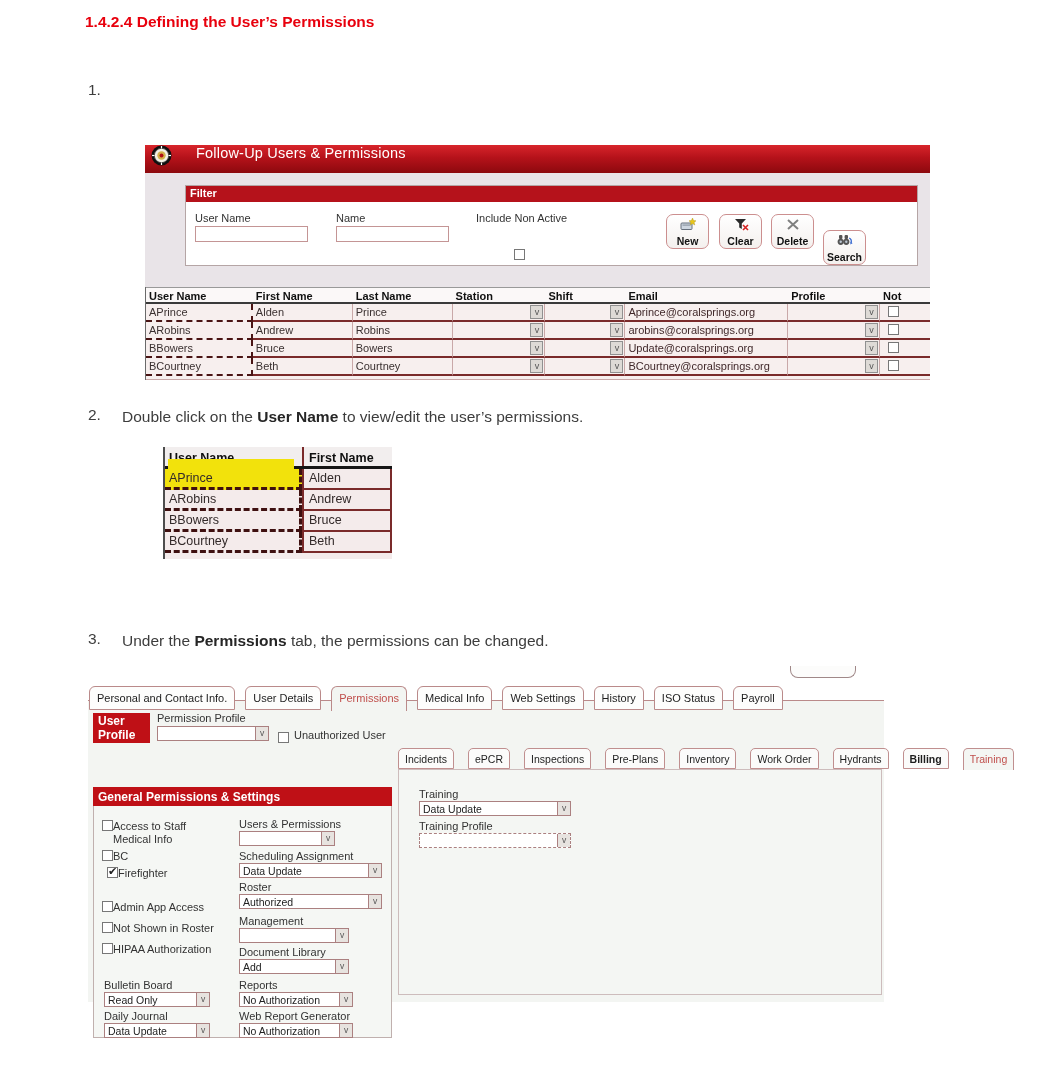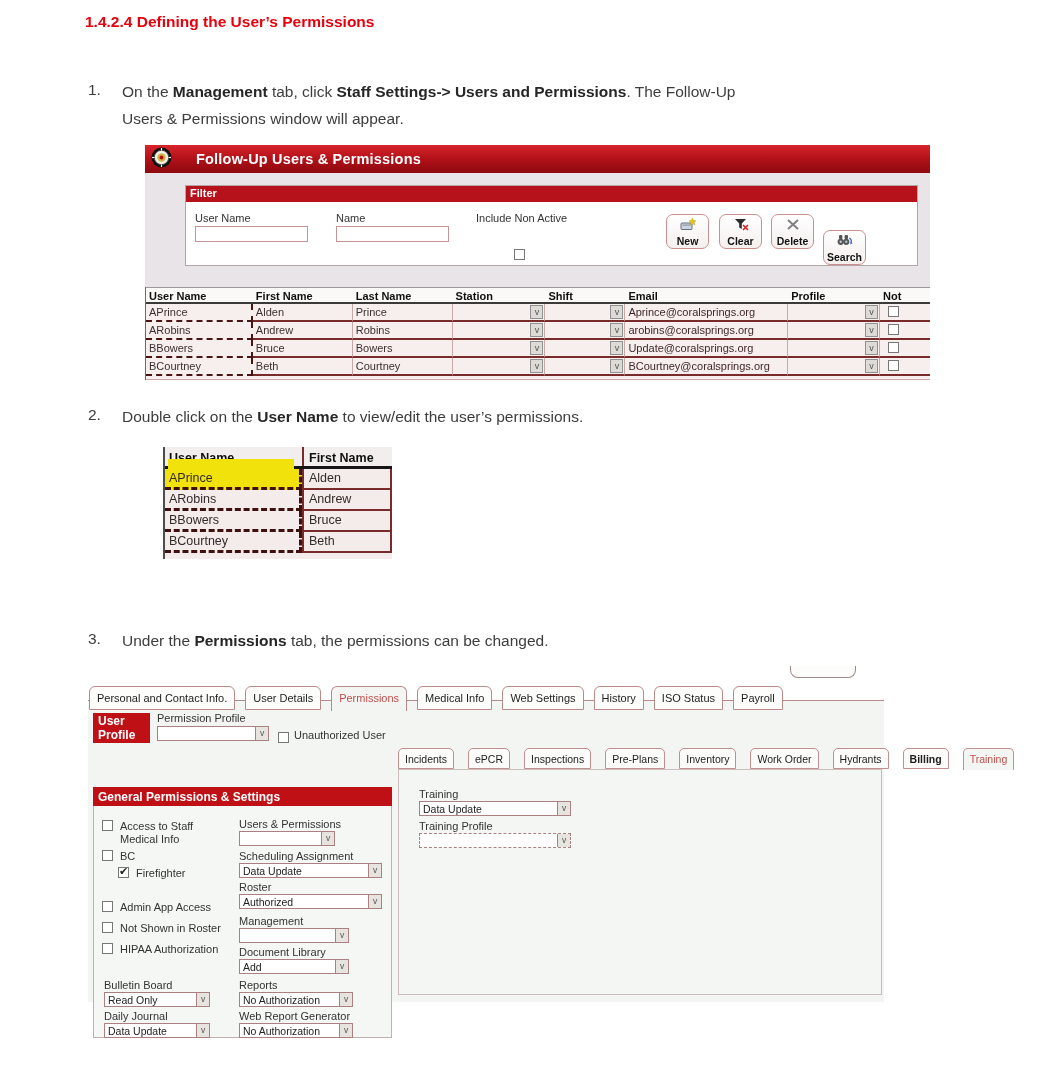--- a/index.html
+++ b/index.html
@@ -10,21 +10,21 @@
   
   .doc-heading{left:85px;top:13px;font-size:15.5px;font-weight:bold;color:#e8000d}
   .step-num{font-size:15.5px;color:#3d3d3d}
   .step-text{font-size:15.5px;color:#3d3d3d;line-height:27px}
   .step-text b{color:#262626}
 
   
   .win1{left:145px;top:145px;width:785px;height:232px;background:#e9e4e8}
   .win1-titlebar{position:absolute;left:0;top:0;width:100%;height:28px;
      background:linear-gradient(180deg,#d8252b 0%,#b5121a 45%,#8c090e 100%);
-     display:flex;align-items:center;color:#fff;font-weight:bold;font-size:14.5px}
+     display:flex;align-items:flex-start;color:#fff;font-weight:normal;font-size:14.5px}
   .badge{margin-left:6px;flex:none}
   .win1-title{margin-left:24px;letter-spacing:.2px}
   .filter-panel{position:absolute;left:40px;top:40px;width:733px;height:81px;background:#fff;border:1px solid #b5a5a5}
   .filter-bar{height:16px;background:#b5121b;color:#fff;font-size:11px;font-weight:bold;padding:1px 0 0 4px}
   .flt-label{position:absolute;font-size:11px;color:#333}
   .flt-input{position:absolute;width:113px;height:16px;border:1px solid #c49595;background:#fff;font-size:11px;padding:0 2px;outline:none}
   .cb{width:11px;height:11px;border:1px solid #777;background:#fff;display:inline-block;flex:none;position:relative}
   .cb.checked::after{content:"\2714";font-family:"DejaVu Sans",sans-serif;position:absolute;left:0;top:-3px;font-size:11px;color:#222}
   .btn{position:absolute;width:43px;height:35px;border:1px solid #cc8f8f;border-radius:7px;
       background:linear-gradient(180deg,#ffffff,#f4f0ee);display:flex;flex-direction:column;align-items:center;justify-content:center;gap:1px;cursor:default}
@@ -66,37 +66,36 @@
   .red-box{background:#bf1016;color:#fff;font-weight:bold}
   .w3-upbox{position:absolute;left:5px;top:46px;width:57px;height:30px;font-size:12px;line-height:13.5px;padding:2px 0 0 5px}
   .w3-label{position:absolute;font-size:11px;color:#333;white-space:nowrap}
   .dd{position:absolute;height:15px;border:1px solid #ab8080;background:#fff;font-size:10.5px;color:#222;padding:1px 16px 0 3px;white-space:nowrap}
   .dd .arr{position:absolute;right:0;top:0;bottom:0;width:13px;background:#e7e3df;border-left:1px solid #ab8080;color:#555}
   .dd .arr::after{content:"v";display:block;font-size:8.5px;line-height:13px;text-align:center}
   .dd.dashed{border-style:dashed}
   .dd.dashed .arr{border-left-style:solid}
   .w3-left{position:absolute;left:5px;top:86px;width:299px;height:251px;background:#f5f7f4;border:1px solid #c0b0ae}
   .gen-bar{height:19px;background:#bf1016;color:#fff;font-weight:bold;font-size:12px;padding:3px 0 0 5px;margin:-1px -1px 0 -1px}
-  .cbrow{position:absolute;display:flex;gap:7px;font-size:11px;color:#333;align-items:flex-start}
+  .cbrow{position:absolute;display:flex;font-size:11px;color:#333;align-items:flex-start}
   .cbrow .lab{line-height:13px}
   .w3-mtabs{position:absolute;left:310px;top:82px;display:flex;gap:14px;z-index:3}
   .mtab{height:21px;border:1px solid #c08f8f;border-radius:5px 5px 0 0;background:#fbfbfa;font-size:10.5px;color:#1d1d1d;padding:4px 6px 0;white-space:nowrap}
   .mtab.bold{font-weight:bold}
   .mtab.sel{height:22px;color:#c0504d;background:#f4f6f3;border-bottom:none}
   .w3-right{position:absolute;left:310px;top:103px;width:484px;height:226px;background:#f4f6f3;border:1px solid #cdbcbc}
 </style>
 </head>
 <body>
 
 <div id="page">
 
   <div class="abs doc-heading">1.4.2.4 Defining the User’s Permissions</div>
 
   <div class="abs step-num" style="left:88px;top:81px">1.</div>
-  <div class="abs step-text" style="left:122px;top:78px;width:730px"><span>On the </span><b>Management</b><span> tab, click </span><b>Staff Settings-&gt; Users and Permissions</b><span>. The Follow-Up</span><br><span>Users &amp; Permissions window will appear.</span></div>
 
   <div class="abs win1">
     <div class="win1-titlebar">
       <span class="badge">
         <svg width="21" height="21" viewBox="0 0 21 21">
             <circle cx="10.5" cy="10.5" r="10" fill="#101010"></circle>
             <circle cx="10.5" cy="10.5" r="7.2" fill="#f4f0e6" stroke="#444"></circle>
             <circle cx="10.5" cy="10.5" r="4.2" fill="#d4b34a"></circle>
             <circle cx="10.5" cy="10.5" r="2" fill="#b01015"></circle>
             <rect x="9.9" y="1" width="1.2" height="2.4" fill="#fff"></rect>
@@ -298,21 +297,21 @@
         <div class="gen-bar">General Permissions &amp; Settings</div>
 
         <div class="cbrow" style="left:8px;top:32px;width:120px">
           <span class="cb"></span>
           <span class="lab" style="width:86px">Access to Staff Medical Info</span>
         </div>
         <div class="cbrow" style="left:8px;top:62px">
           <span class="cb"></span>
           <span class="lab">BC</span>
         </div>
-        <div class="cbrow" style="left:24px;top:79px">
+        <div class="cbrow" style="left:13px;top:79px">
           <span class="cb checked"></span>
           <span class="lab">Firefighter</span>
         </div>
         <div class="cbrow" style="left:8px;top:113px">
           <span class="cb"></span>
           <span class="lab">Admin App Access</span>
         </div>
         <div class="cbrow" style="left:8px;top:134px">
           <span class="cb"></span>
           <span class="lab">Not Shown in Roster</span>

